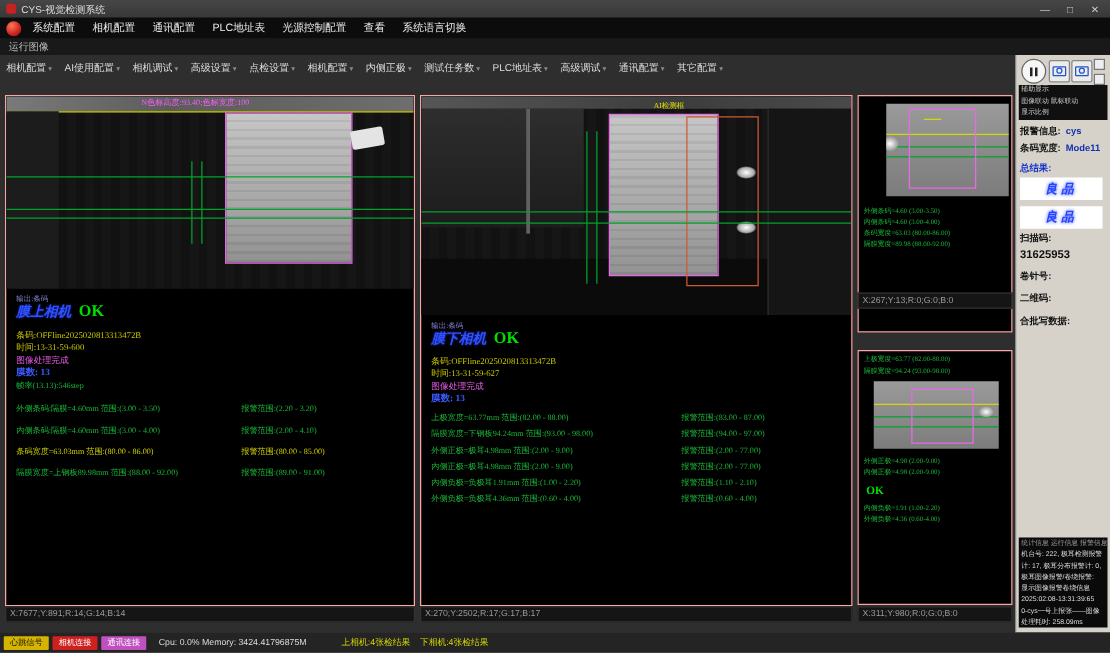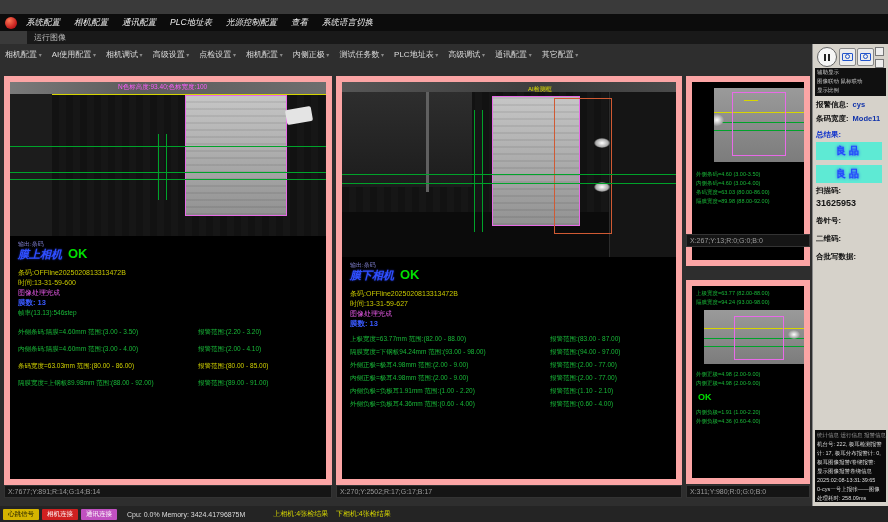--- a/index.html
+++ b/index.html
@@ -11,36 +11,36 @@
             display:flex;align-items:center;padding:0 5px;box-sizing:border-box;color:#ddd;font-size:8px;}
   .app-ico{width:8px;height:8px;background:#c62222;border-radius:2px;margin-right:4px;flex:none;}
   .win-controls{margin-left:auto;display:flex;gap:6px;color:#ccc;font-size:8px;}
   .win-btn{width:14px;text-align:center;}
 
   
   .menubar{position:absolute;top:14px;left:0;right:0;height:17px;background:#0c0c0c;
            display:flex;align-items:center;padding:0 5px;}
   .logo{width:12px;height:12px;border-radius:50%;flex:none;margin-right:9px;
         background:radial-gradient(circle at 35% 30%,#ff7755,#c41e1e 65%,#8d1111);}
-  .menu-items{display:flex;gap:14px;font-style:italic;}
+  .menu-items{display:flex;gap:14px;}
   .menu-item{color:#ececec;font-size:8.5px;white-space:nowrap;}
 
   
   .tabrow{position:absolute;top:31px;left:0;right:0;height:13px;background:#191919;
-          display:flex;align-items:center;padding-left:7px;margin-left:27px;}
+          display:flex;align-items:center;padding-left:7px;}
   .tab{color:#bbb;font-size:8px;}
 
   
   .workspace{position:absolute;top:44px;left:0;width:812px;height:462px;background:#2e2e2e;}
   .toolbar{position:absolute;top:5px;left:5px;display:flex;gap:10px;}
   .tool-item{color:#ddd;font-size:8px;white-space:nowrap;}
   .tool-item::after{content:" ▾";font-size:6px;color:#8a8a8a;}
 
   
-  .view{position:absolute;background:#000;border:6px solid #fca5a5;box-sizing:border-box;overflow:hidden;}
+  .view{position:absolute;background:#000;border:1px solid #fca5a5;box-sizing:border-box;overflow:hidden;font-family:Liberation Serif, serif;}
   #view-left{left:4px;top:32px;width:328px;height:409px;}
   #view-right{left:336px;top:32px;width:346px;height:409px;}
   #view-s1{left:686px;top:32px;width:124px;height:190px;}
   #view-s2{left:686px;top:236px;width:124px;height:204px;}
   .coord{position:absolute;height:13px;background:#151515;border:1px solid #333;box-sizing:border-box;
          color:#9a9a9a;font-size:7px;line-height:11px;padding-left:3px;}
   #coord-left{left:4px;top:441px;width:328px;}
   #coord-right{left:336px;top:441px;width:346px;}
   #coord-s1{left:686px;top:190px;width:124px;}
   #coord-s2{left:686px;top:441px;width:124px;}
@@ -105,41 +105,51 @@
   .cam-glyph::after{content:"";position:absolute;left:2px;top:0px;width:3px;height:3px;
                     border:1px solid #2255cc;border-radius:50%;}
   #side-icons{position:absolute;left:62px;top:3px;display:flex;flex-direction:column;gap:3px;}
   .side-ico{width:9px;height:9px;border:1px solid #777;background:#eee;box-sizing:border-box;}
   .aux-box{position:absolute;left:2px;top:24px;width:71px;height:28px;background:#101010;color:#c8c8c8;
            font-size:5.5px;line-height:9px;padding:0 2px;box-sizing:border-box;overflow:hidden;}
   .p-row{position:absolute;left:3px;font-size:7.5px;color:#111;font-weight:bold;white-space:nowrap;}
   .p-row .val{color:#1133aa;margin-left:2px;}
   .p-blue{color:#1133cc;}
   .results{position:absolute;left:3px;top:98px;display:flex;flex-direction:column;gap:5px;}
-  .result-box{width:66px;height:18px;background:#5eead4;color:#2244ff;font-size:10px;font-weight:bold;
+  .result-box{width:66px;height:18px;background:#ffffff;color:#2244ff;font-size:10px;font-weight:bold;
               display:flex;align-items:center;justify-content:center;letter-spacing:3px;
-              text-shadow:0 0 3px #2a3aff;}
+              text-shadow:0 0 3px #2a3aff;font-style:italic;}
   .scan-val{position:absolute;left:3px;top:154px;font-size:9px;font-weight:bold;color:#111;}
   .stats-box{position:absolute;left:2px;top:386px;width:71px;height:72px;background:#0a0a0a;color:#ddd;
              font-size:5.5px;line-height:9px;padding:1px 2px;box-sizing:border-box;overflow:hidden;}
   .stats-header{color:#999;white-space:nowrap;}
   .stats-line{white-space:nowrap;}
 
   
   #statusbar{position:absolute;left:0;top:506px;width:888px;height:16px;background:#242424;
              display:flex;align-items:center;padding:0 3px;box-sizing:border-box;gap:4px;}
   .badge{font-size:6.5px;padding:1px 5px;border-radius:1px;white-space:nowrap;}
   .cpu{color:#ddd;font-size:7px;margin-left:6px;white-space:nowrap;}
   .cams{color:#d8d800;font-size:7px;margin-left:24px;white-space:pre;}
 </style>
 </head>
 <body>
 
 <div id="app">
 
+  <div class="titlebar">
+    <span class="app-ico"></span>
+    <span>CYS-视觉检测系统</span>
+    <span class="win-controls">
+
+    <span class="win-btn">—</span>
+        <span class="win-btn">□</span>
+        <span class="win-btn">✕</span>
+      </span>
+  </div>
 
   <div class="menubar">
     <span class="logo"></span>
     <span class="menu-items">
 
     <span class="menu-item">系统配置</span>
         <span class="menu-item">相机配置</span>
         <span class="menu-item">通讯配置</span>
         <span class="menu-item">PLC地址表</span>
         <span class="menu-item">光源控制配置</span>

